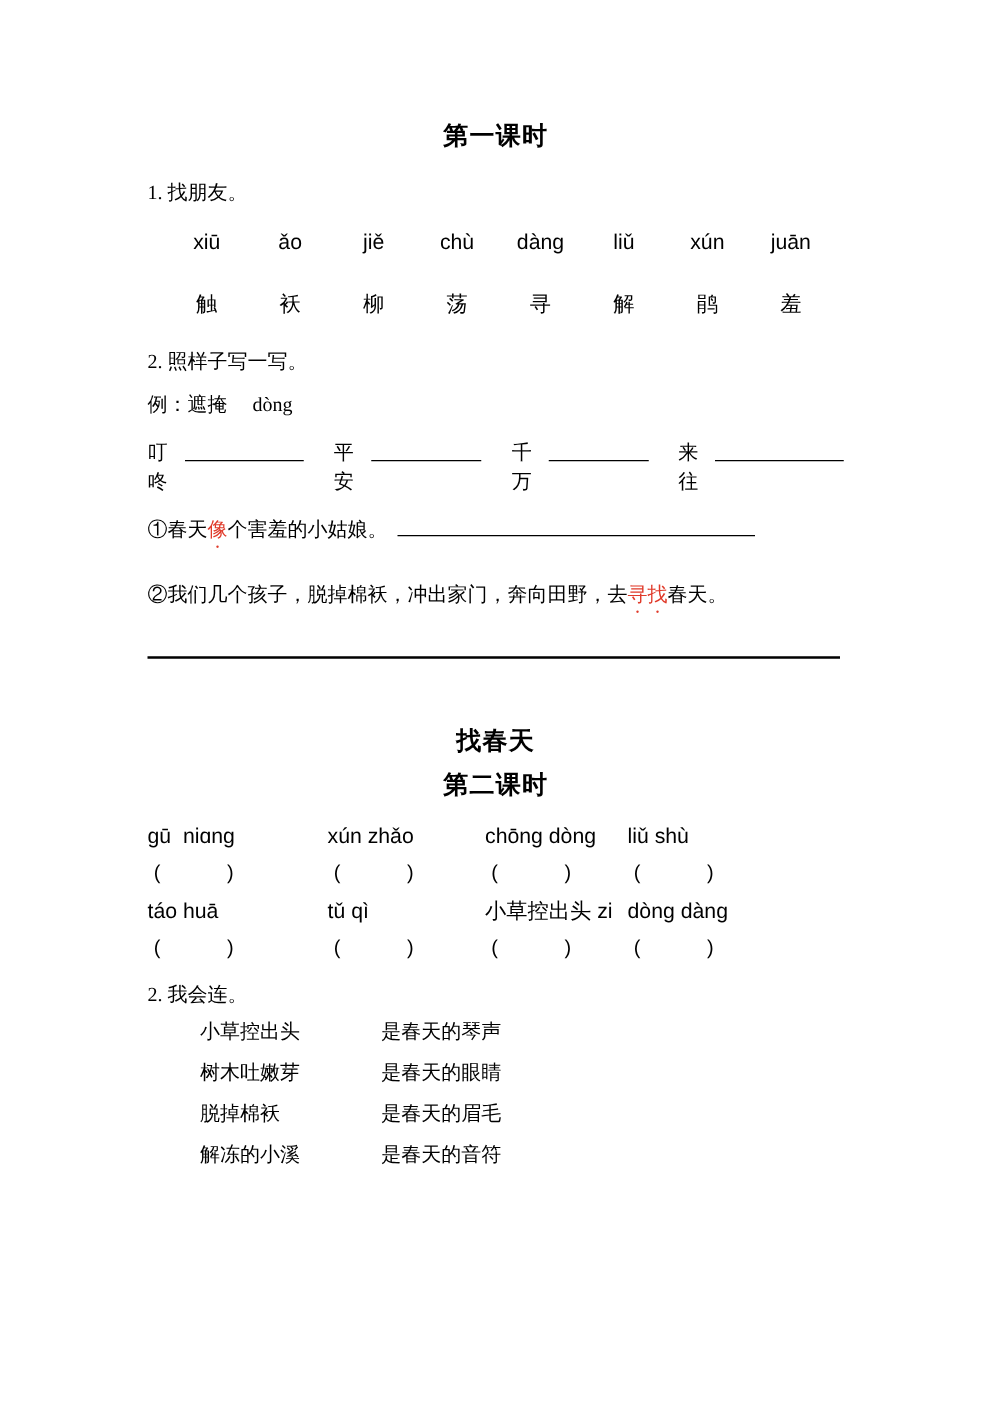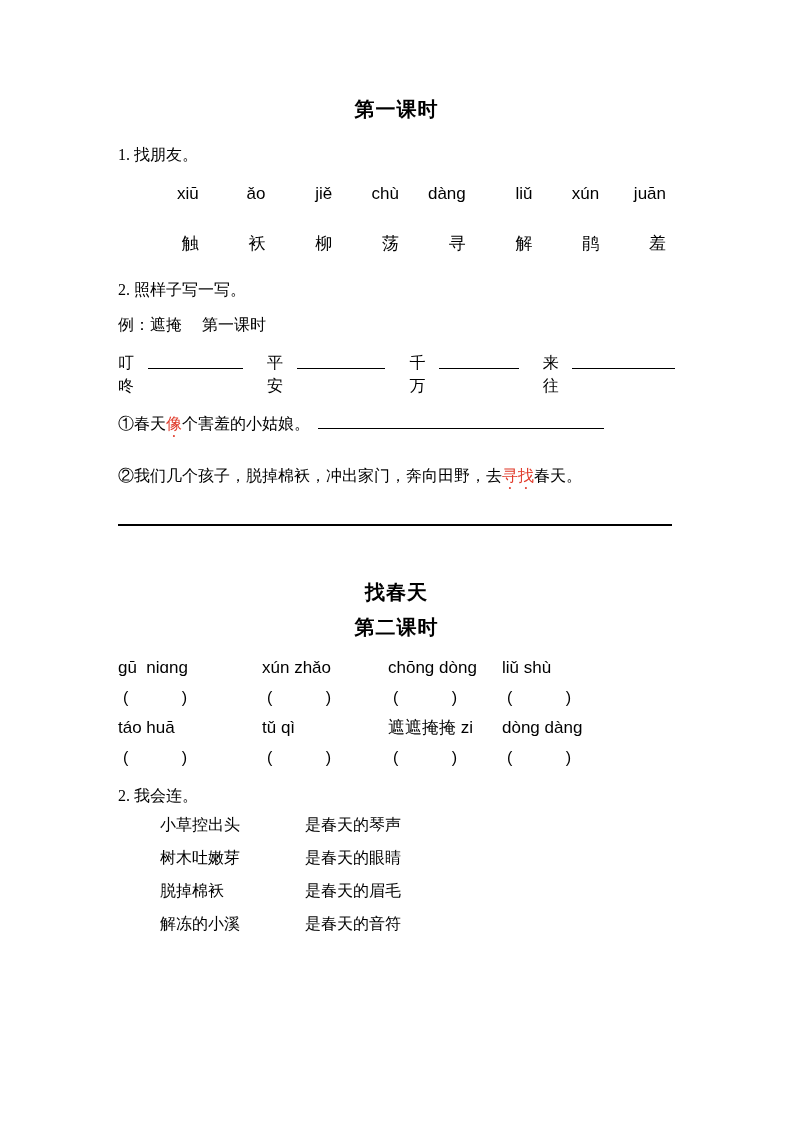--- a/index.html
+++ b/index.html
@@ -49,21 +49,21 @@
   .qlabel.q5 { margin-top: 16px; }
 
   
   .row8 {
     display: flex;
     margin-left: 14px;
     width: 534px;
   }
   .row8 > span {
     flex: 1;
-    text-align: right;
+    text-align: center;
   }
   .row8.pinyin {
     margin-top: 16px;
     font-family: "Liberation Sans", "DejaVu Sans", sans-serif;
     font-size: 17px;
     line-height: 23px;
   }
   .row8.hanzi {
     margin-top: 27px;
     font-size: 17px;
@@ -185,21 +185,21 @@
     <span>袄</span>
     <span>柳</span>
     <span>荡</span>
     <span>寻</span>
     <span>解</span>
     <span>鹃</span>
     <span>羞</span>
   </div>
 
   <div class="qlabel q2">2. 照样子写一写。</div>
-  <div class="example">例：遮掩　 第一课时</div>
+  <div class="example">例：遮掩　 dòng</div>
 
   <div class="fillrow">
     <span class="fill-item">
       <span>叮咚</span>
       <span class="blank"></span>
     </span>
     <span class="fill-item">
       <span>平安</span>
       <span class="blank"></span>
     </span>
@@ -232,21 +232,21 @@
   </div>
   <div class="pyrow parens">
     <div><span class="parens-pair"><span>(</span><span>)</span></span></div>
     <div><span class="parens-pair"><span>(</span><span>)</span></span></div>
     <div><span class="parens-pair"><span>(</span><span>)</span></span></div>
     <div><span class="parens-pair"><span>(</span><span>)</span></span></div>
   </div>
   <div class="pyrow r2">
     <div>táo huā</div>
     <div>tǔ qì</div>
-    <div>遮遮掩掩 zi</div>
+    <div>小草控出头 zi</div>
     <div>dòng dàng</div>
   </div>
   <div class="pyrow parens">
     <div><span class="parens-pair"><span>(</span><span>)</span></span></div>
     <div><span class="parens-pair"><span>(</span><span>)</span></span></div>
     <div><span class="parens-pair"><span>(</span><span>)</span></span></div>
     <div><span class="parens-pair"><span>(</span><span>)</span></span></div>
   </div>
 
   <div class="qlabel q5">2. 我会连。</div>

